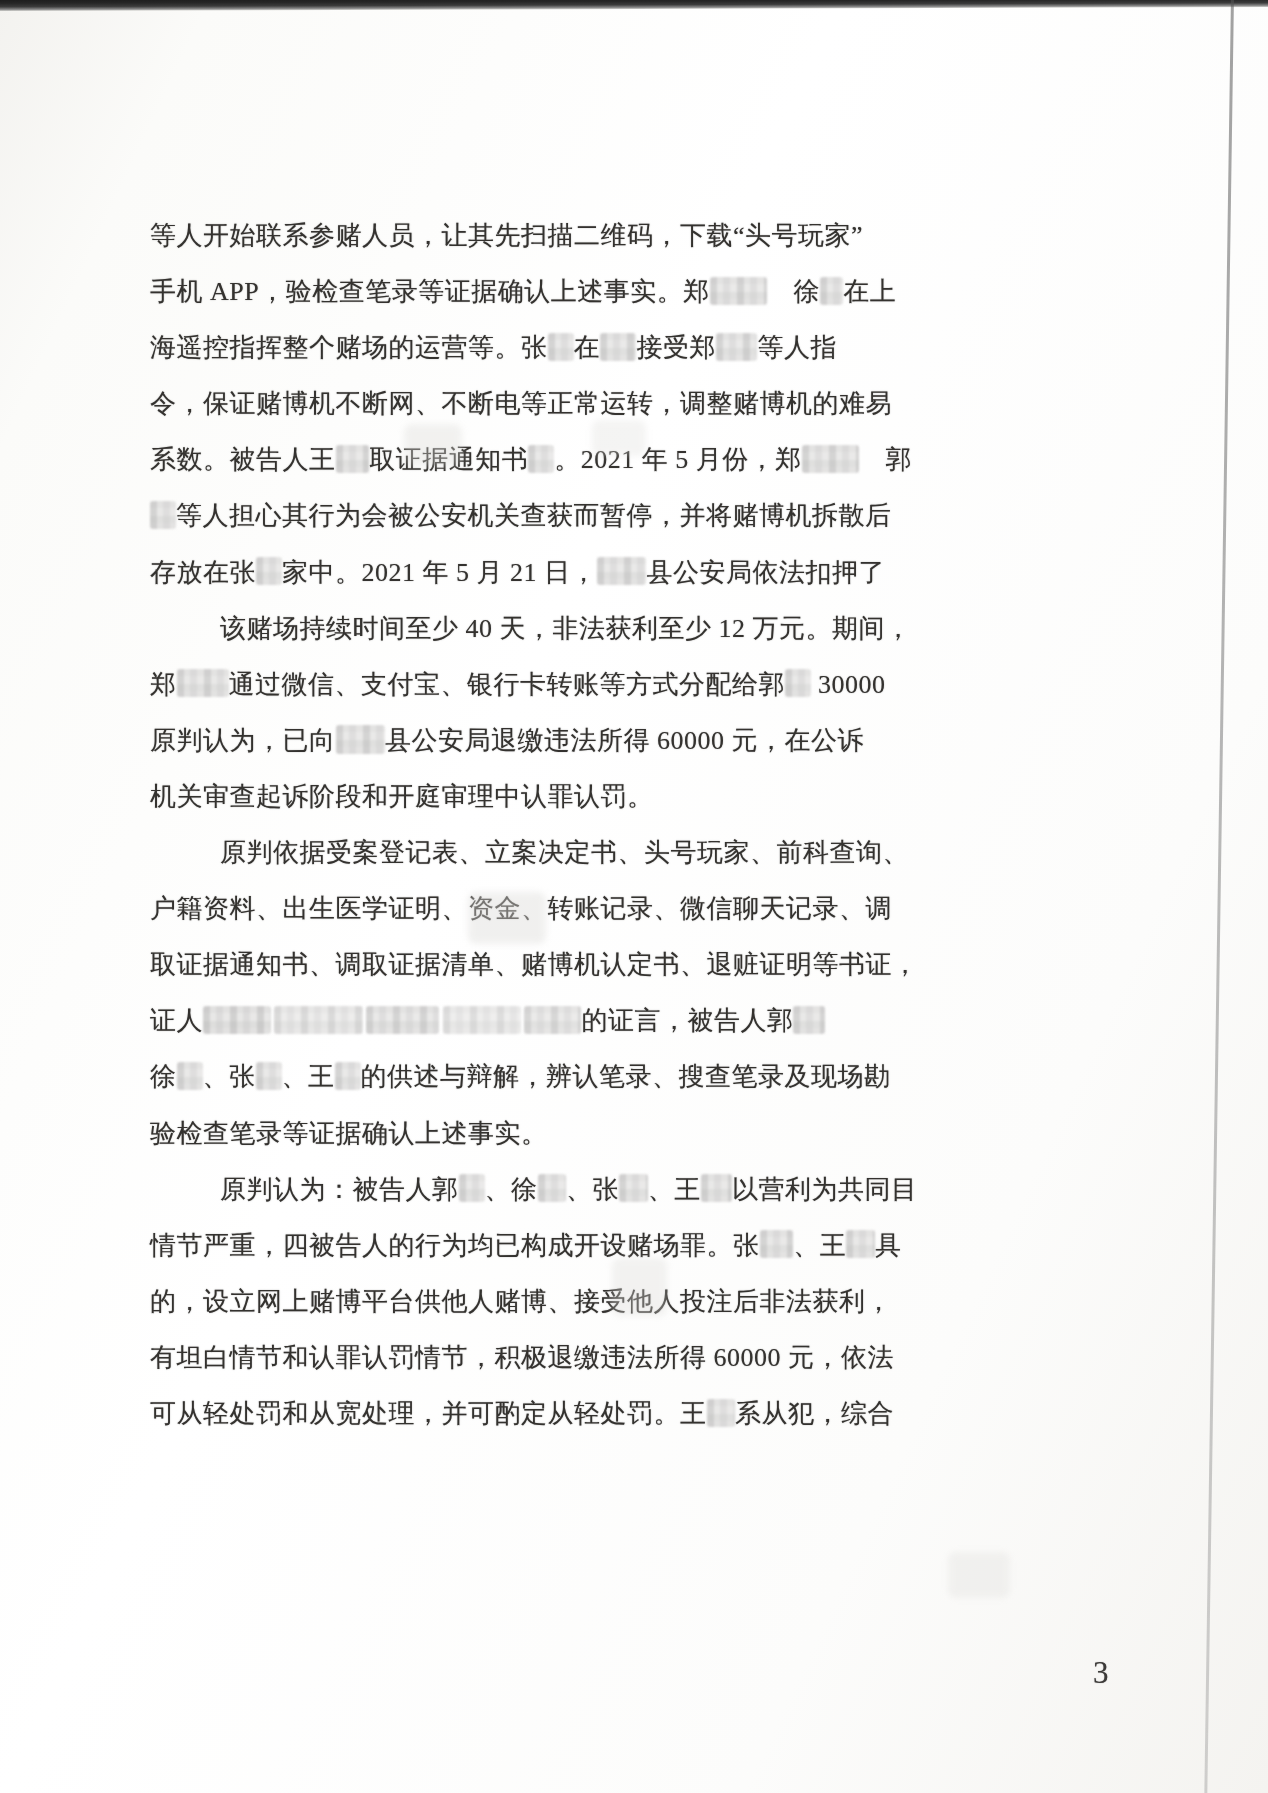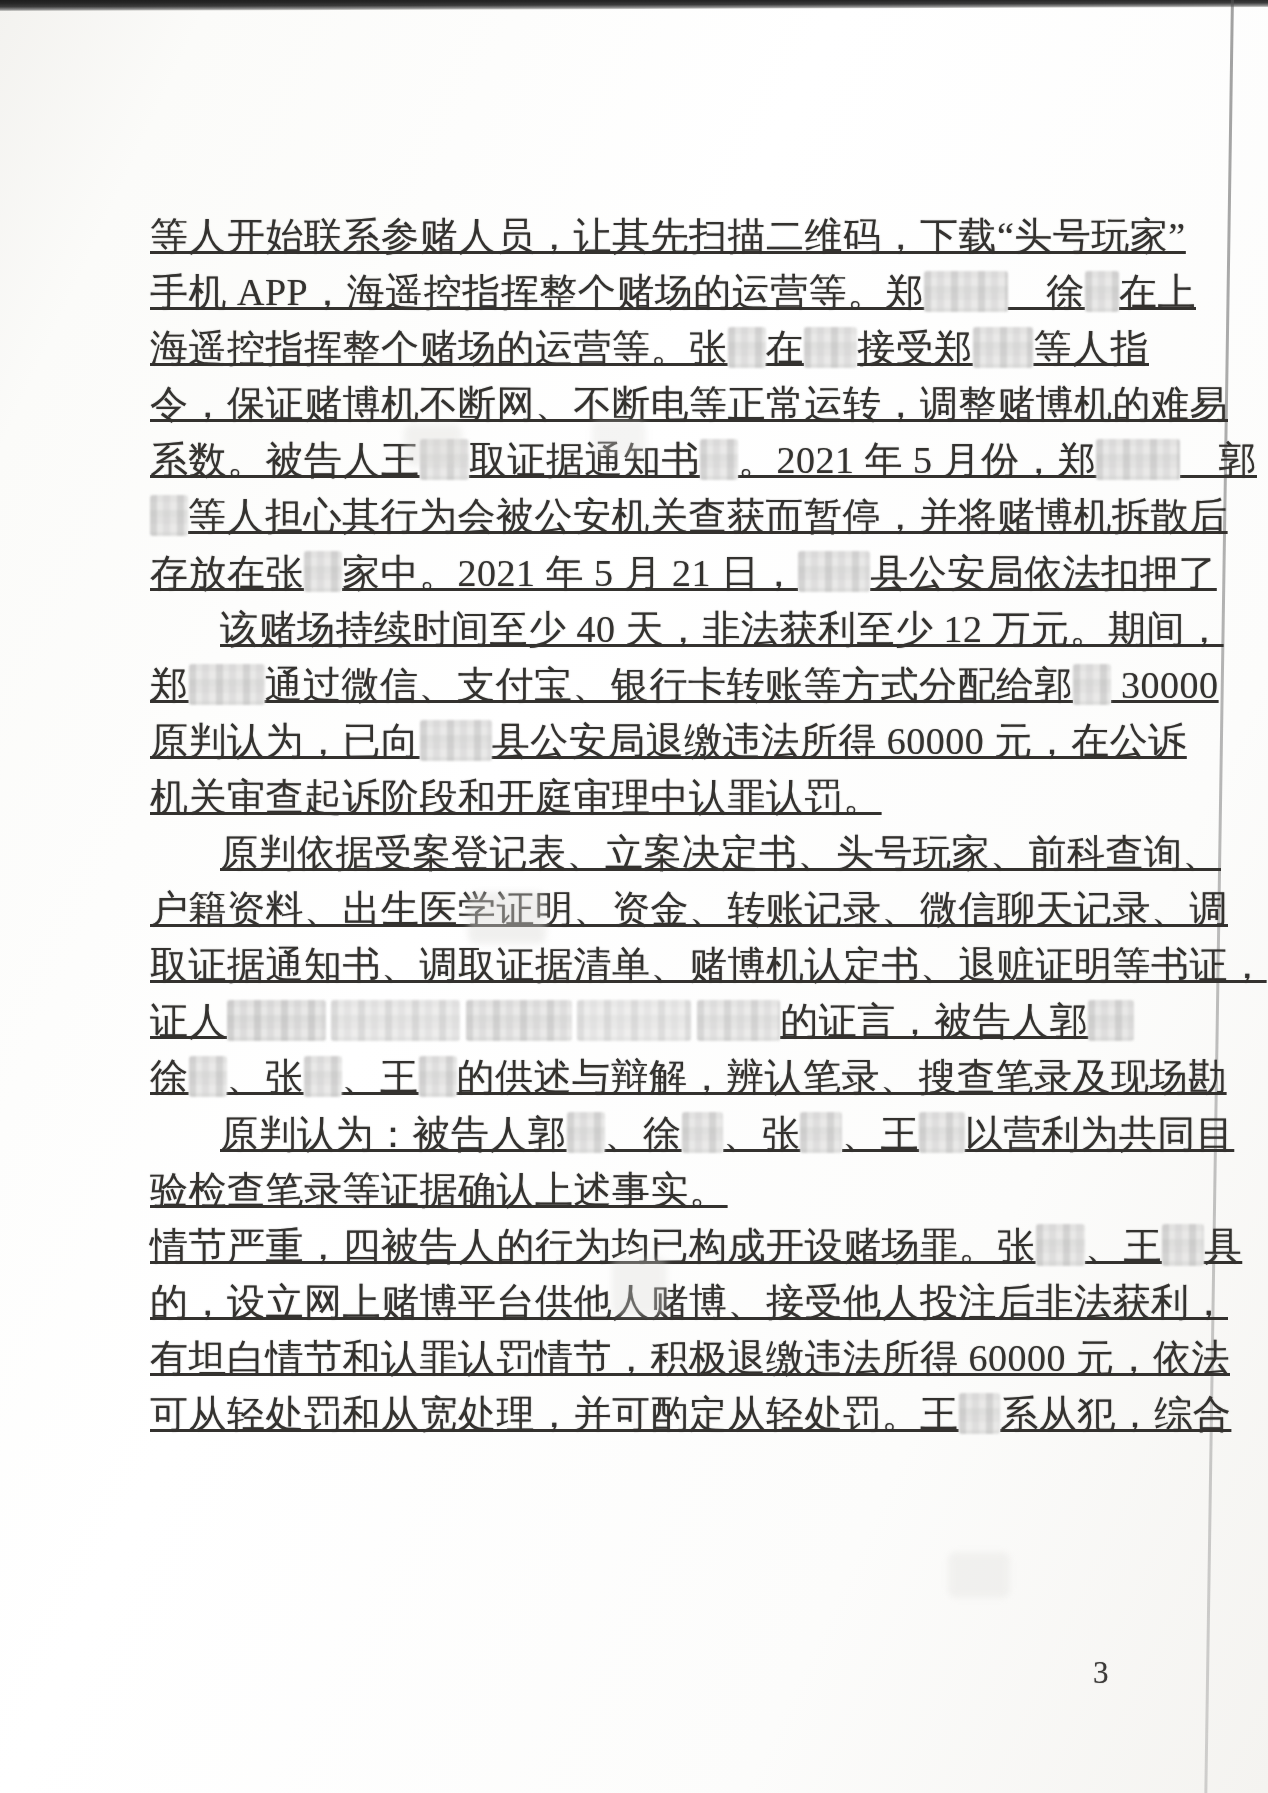--- a/index.html
+++ b/index.html
@@ -20,24 +20,23 @@
   }
   
   .right-edge {
     position: absolute; top: -5px; left: 1231px; width: 3px; height: 1810px;
     background: linear-gradient(180deg, rgba(85,85,85,0.55), rgba(120,120,120,0.30));
     transform: rotate(0.85deg); transform-origin: top center;
     filter: blur(0.4px);
   }
   .text-block {
     position: absolute; left: 150px; top: 208px; width: 1010px;
-    font-size: 38px; line-height: 56.1px; color: #34322f;
+    font-size: 26px; line-height: 56.1px; color: #34322f;
     letter-spacing: 0.5px;
     text-shadow: 0 0 1.2px rgba(45,45,45,0.5);
-    text-decoration: underline;
   }
   .line { height: 56.1px; white-space: nowrap; }
   .line.indent { padding-left: 70px; }
   
   .redact {
     display: inline-block; height: 1.08em; vertical-align: -0.18em;
     background-color: #e0dfdd;
     background-image:
       linear-gradient(90deg, rgba(172,172,172,0.45) 0 25%, rgba(234,234,234,0.20) 25% 50%,
                               rgba(198,198,198,0.40) 50% 75%, rgba(242,242,242,0.15) 75% 100%),
@@ -59,37 +58,37 @@
   }
 </style>
 </head>
 <body>
 
 <div id="page">
   <div class="top-edge"></div>
   <div class="right-edge"></div>
   <div class="text-block" id="doc-body">
       <div class="line"><span>等人开始联系参赌人员，让其先扫描二维码，下载“头号玩家”</span></div>
-      <div class="line"><span>手机 APP，海遥控指挥整个赌场的运营等。郑</span><span class="redact" style="width: 2.2em;"></span><span>　徐</span><span class="redact" style="width: 0.9em;"></span><span>在上</span></div>
+      <div class="line"><span>手机 APP，验检查笔录等证据确认上述事实。郑</span><span class="redact" style="width: 2.2em;"></span><span>　徐</span><span class="redact" style="width: 0.9em;"></span><span>在上</span></div>
       <div class="line"><span>海遥控指挥整个赌场的运营等。张</span><span class="redact" style="width: 1em;"></span><span>在</span><span class="redact" style="width: 1.4em;"></span><span>接受郑</span><span class="redact" style="width: 1.6em;"></span><span>等人指</span></div>
       <div class="line"><span>令，保证赌博机不断网、不断电等正常运转，调整赌博机的难易</span></div>
       <div class="line"><span>系数。被告人王</span><span class="redact" style="width: 1.3em;"></span><span>取证据通知书</span><span class="redact" style="width: 1em;"></span><span>。2021 年 5 月份，郑</span><span class="redact" style="width: 2.2em;"></span><span>　郭</span></div>
       <div class="line"><span class="redact" style="width: 1em;"></span><span>等人担心其行为会被公安机关查获而暂停，并将赌博机拆散后</span></div>
       <div class="line"><span>存放在张</span><span class="redact" style="width: 1em;"></span><span>家中。2021 年 5 月 21 日，</span><span class="redact" style="width: 1.9em;"></span><span>县公安局依法扣押了</span></div>
       <div class="line indent"><span>该赌场持续时间至少 40 天，非法获利至少 12 万元。期间，</span></div>
       <div class="line"><span>郑</span><span class="redact" style="width: 2em;"></span><span>通过微信、支付宝、银行卡转账等方式分配给郭</span><span class="redact" style="width: 1em;"></span><span> 30000</span></div>
       <div class="line"><span>原判认为，已向</span><span class="redact" style="width: 1.9em;"></span><span>县公安局退缴违法所得 60000 元，在公诉</span></div>
       <div class="line"><span>机关审查起诉阶段和开庭审理中认罪认罚。</span></div>
       <div class="line indent"><span>原判依据受案登记表、立案决定书、头号玩家、前科查询、</span></div>
       <div class="line"><span>户籍资料、出生医学证明、资金、转账记录、微信聊天记录、调</span></div>
       <div class="line"><span>取证据通知书、调取证据清单、赌博机认定书、退赃证明等书证，</span></div>
       <div class="line"><span>证人</span><span class="redact" style="width: 2.6em; opacity: 0.85;"></span><span class="redact" style="width: 3.4em; opacity: 0.68;"></span><span class="redact" style="width: 2.8em; opacity: 0.8;"></span><span class="redact" style="width: 3em; opacity: 0.62;"></span><span class="redact" style="width: 2.2em; opacity: 0.75;"></span><span>的证言，被告人郭</span><span class="redact" style="width: 1.2em;"></span></div>
       <div class="line"><span>徐</span><span class="redact" style="width: 1em;"></span><span>、张</span><span class="redact" style="width: 1em;"></span><span>、王</span><span class="redact" style="width: 1em;"></span><span>的供述与辩解，辨认笔录、搜查笔录及现场勘</span></div>
+      <div class="line"><span>验检查笔录等证据确认上述事实。</span></div>
       <div class="line indent"><span>原判认为：被告人郭</span><span class="redact" style="width: 1em;"></span><span>、徐</span><span class="redact" style="width: 1.1em;"></span><span>、张</span><span class="redact" style="width: 1.1em;"></span><span>、王</span><span class="redact" style="width: 1.2em;"></span><span>以营利为共同目</span></div>
-      <div class="line"><span>验检查笔录等证据确认上述事实。</span></div>
       <div class="line"><span>情节严重，四被告人的行为均已构成开设赌场罪。张</span><span class="redact" style="width: 1.3em;"></span><span>、王</span><span class="redact" style="width: 1.1em;"></span><span>具</span></div>
       <div class="line"><span>的，设立网上赌博平台供他人赌博、接受他人投注后非法获利，</span></div>
       <div class="line"><span>有坦白情节和认罪认罚情节，积极退缴违法所得 60000 元，依法</span></div>
       <div class="line"><span>可从轻处罚和从宽处理，并可酌定从轻处罚。王</span><span class="redact" style="width: 1.1em;"></span><span>系从犯，综合</span></div>
     </div>
   <div class="page-number">3</div>
 <div class="stray" style="left: 404px; top: 424px; width: 58px; height: 42px; opacity: 0.35;"></div>
     <div class="stray" style="left: 592px; top: 420px; width: 54px; height: 36px; opacity: 0.3;"></div>
     <div class="stray" style="left: 468px; top: 892px; width: 78px; height: 52px; opacity: 0.4;"></div>
     <div class="stray" style="left: 612px; top: 1258px; width: 55px; height: 58px; opacity: 0.33;"></div>

